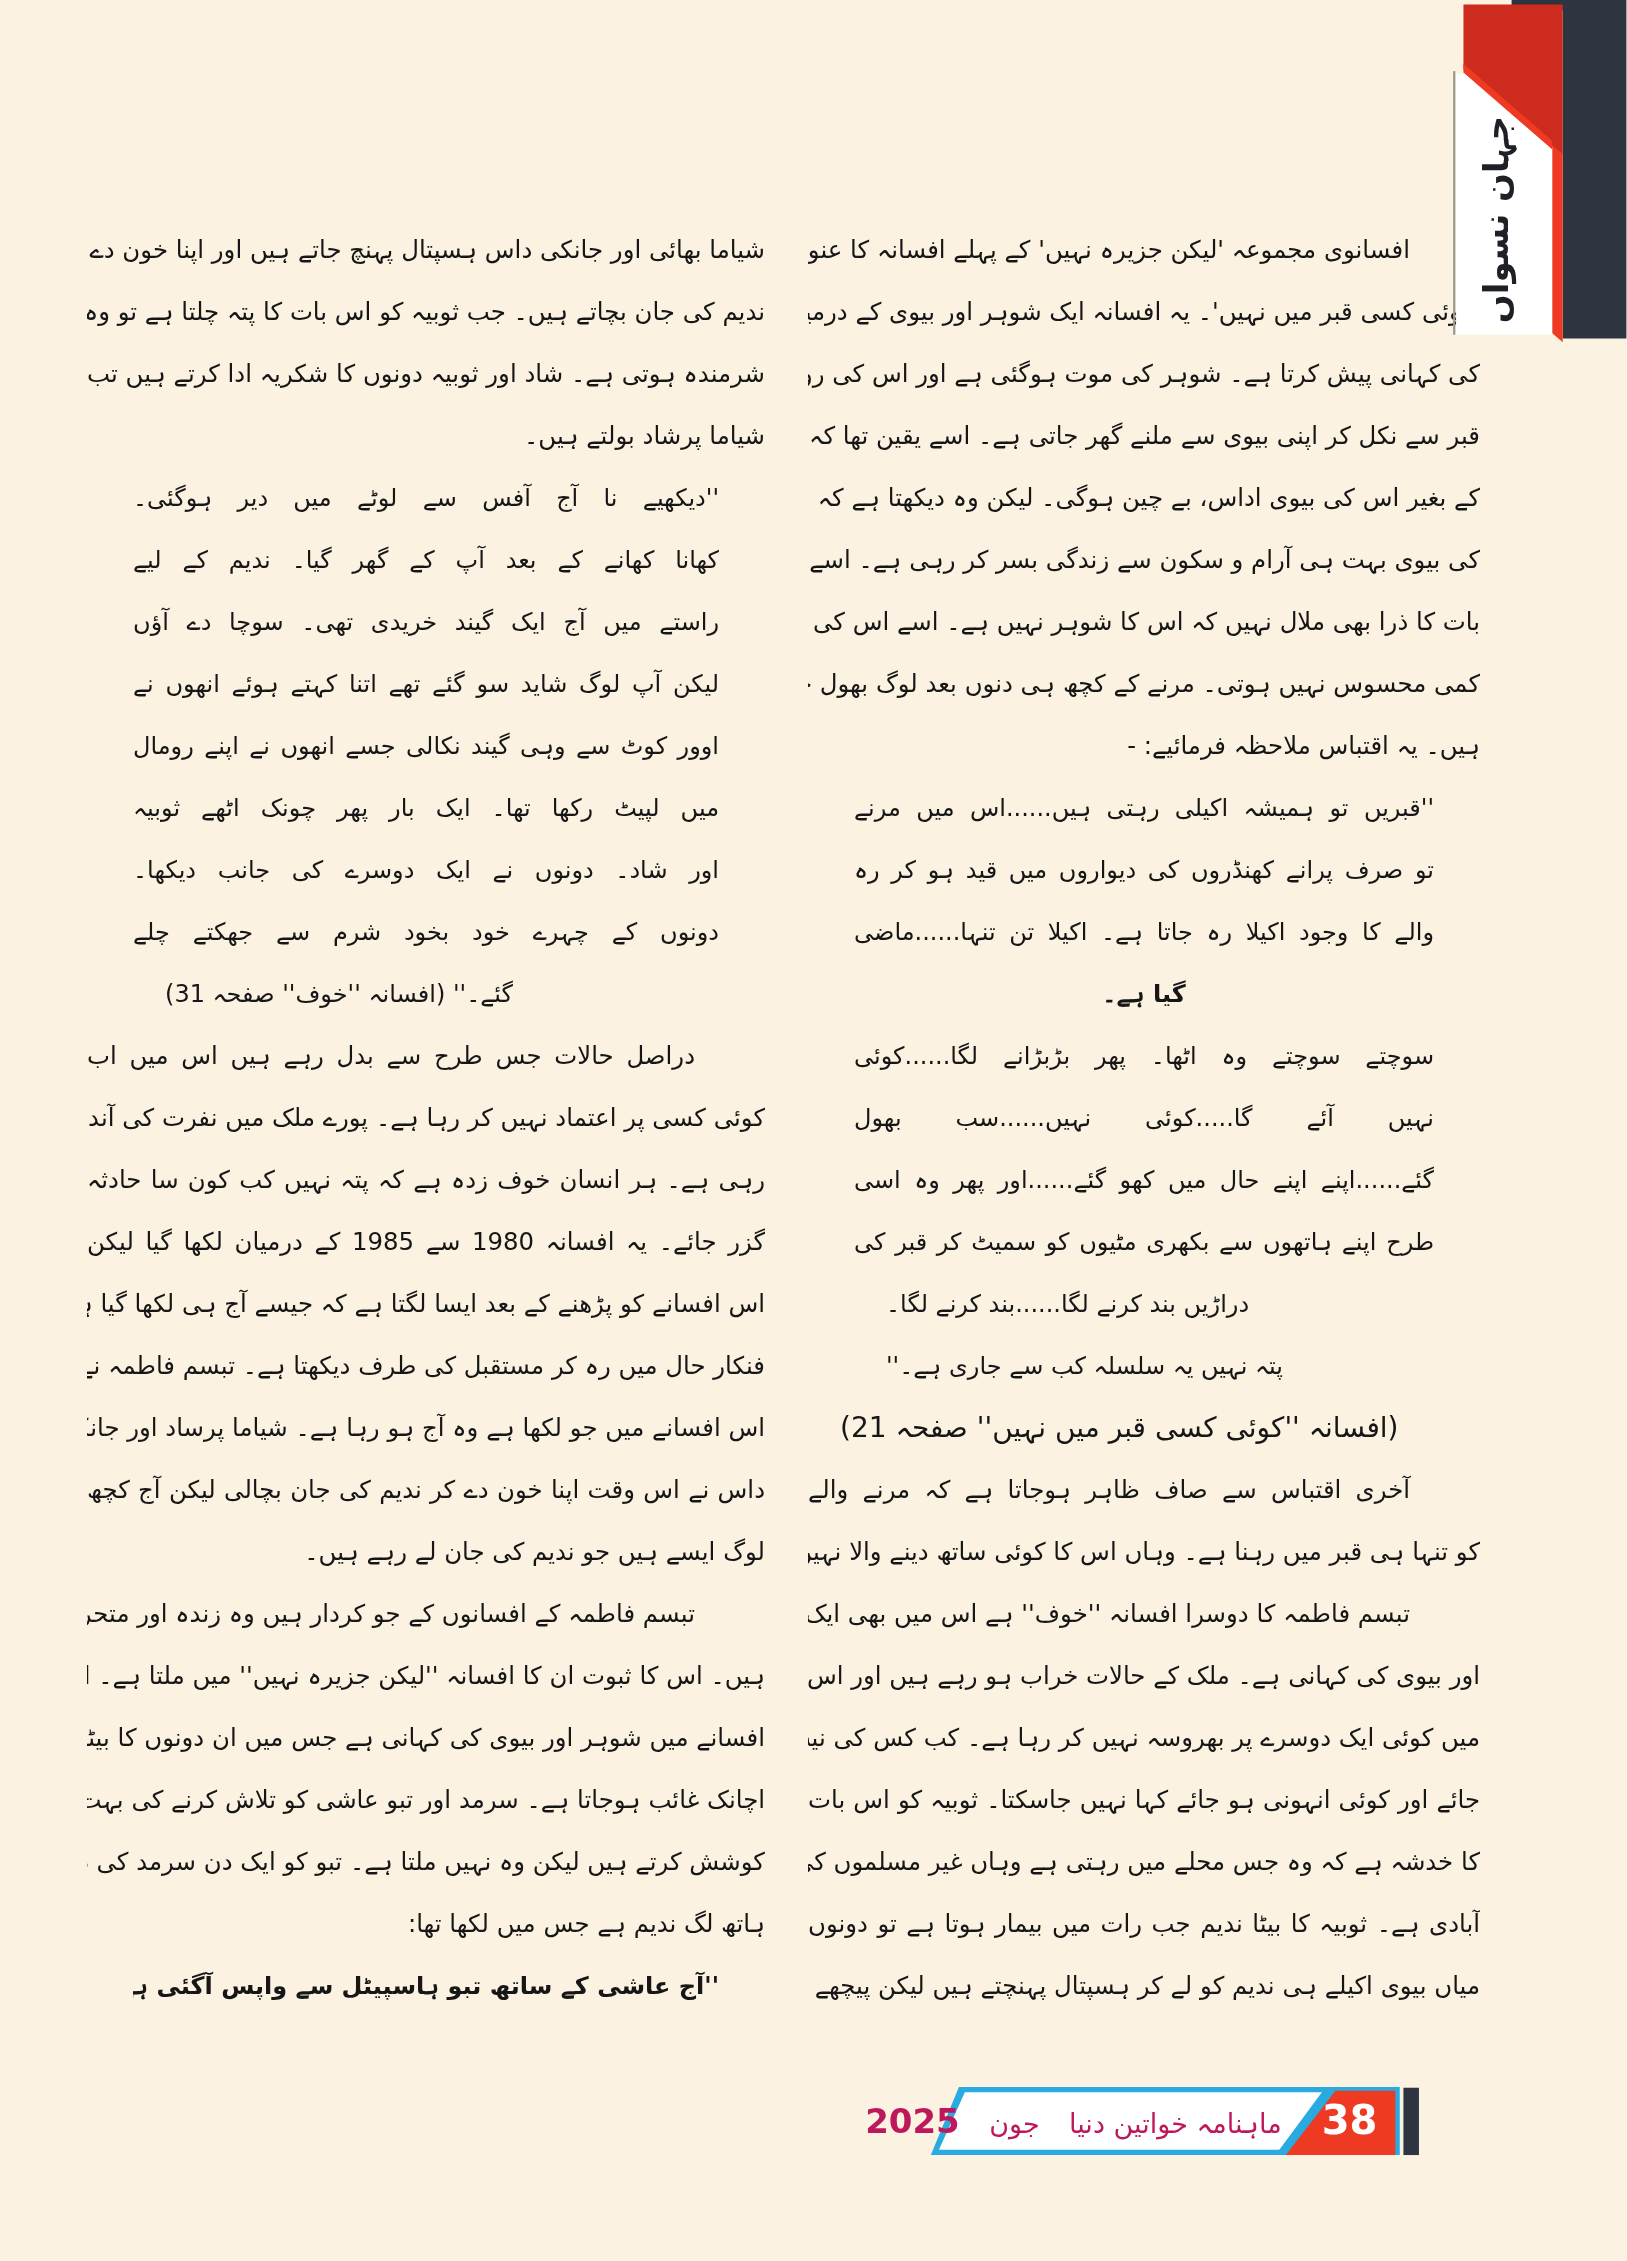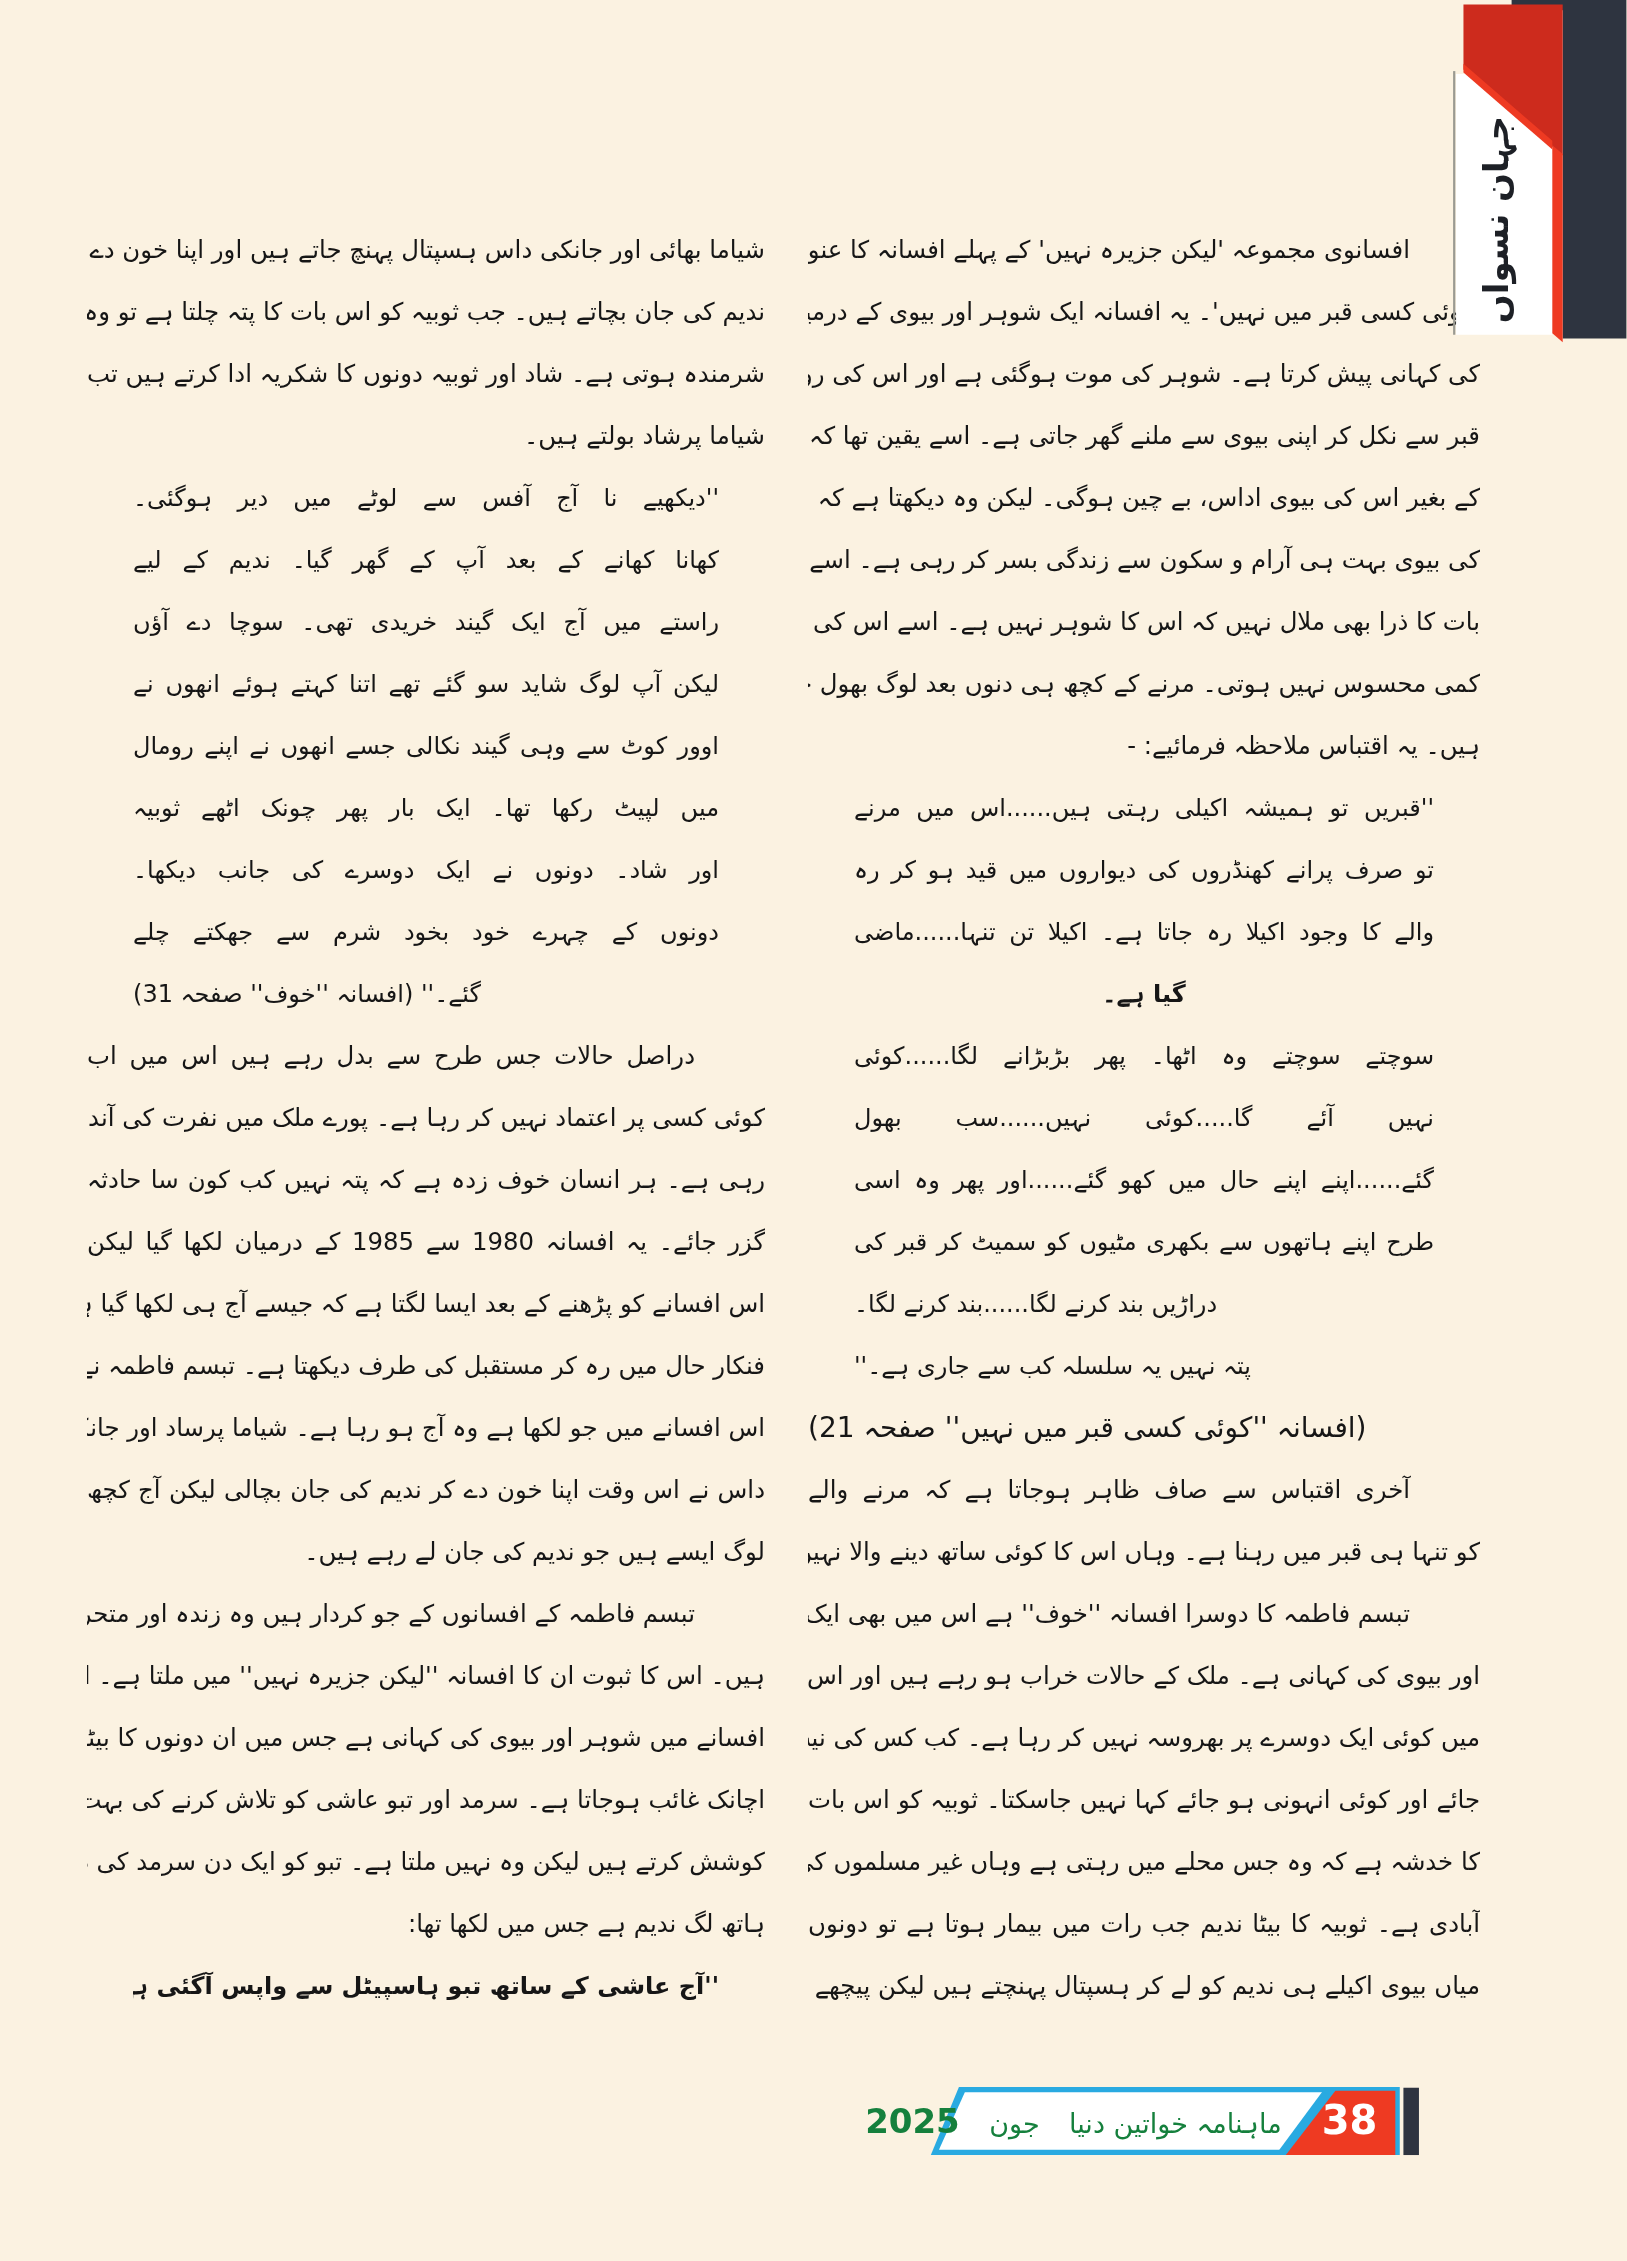--- a/index.html
+++ b/index.html
@@ -11,41 +11,41 @@
   
   .column{position:absolute;top:219px;direction:rtl;color:var(--ink,#161616);}
   .column.right{left:808px;width:672px;}
   .column.left{left:87px;width:678px;}
   .line{
     font-size:24.4px;line-height:62px;height:62px;white-space:nowrap;
     text-align:justify;text-align-last:justify;overflow:hidden;
   }
   .line.first{padding-right:70px;}
   .line.end{text-align-last:right;}
-  .line.left{text-align-last:left;}
+  .line.left{text-align-last:left;margin-left:32px;}
   .line.center{text-align-last:center;font-weight:bold;}
   .block{margin:0;}
   .block.quote{padding:0 46px;}
   .block.quote .line{font-size:24px;}
   .block.ref .line{text-align-last:left;font-size:28px;}
   
   .side-tab{position:absolute;left:1450px;top:0;width:178px;height:354px;}
   .side-tab svg{position:absolute;left:0;top:0;}
   .side-label{
     position:absolute;left:1455px;top:334px;width:229px;height:83px;
     transform:rotate(-90deg);transform-origin:left top;
     direction:rtl;text-align:center;line-height:83px;
     font-size:34px;font-weight:bold;color:#1d2026;
   }
   
   .footer{position:absolute;left:929px;top:2087px;width:511px;height:71px;}
   .footer svg{position:absolute;left:0;top:0;}
   .footer-text{
     position:absolute;left:37px;top:0;width:326px;height:68px;line-height:68px;
-    direction:rtl;text-align:center;color:#15803d;font-size:27px;white-space:nowrap;
+    direction:rtl;text-align:center;color:#be185d;font-size:27px;white-space:nowrap;
   }
   .footer-text .seg{margin:0 10.4px;}
   .footer-text .year{font-weight:bold;font-size:34px;letter-spacing:0.7px;}
   .footer-page{
     position:absolute;left:385px;top:0;width:71px;height:76px;line-height:67px;
     text-align:center;color:#ffffff;font-size:40px;font-weight:bold;
   }
 </style>
 </head>
 <body>

